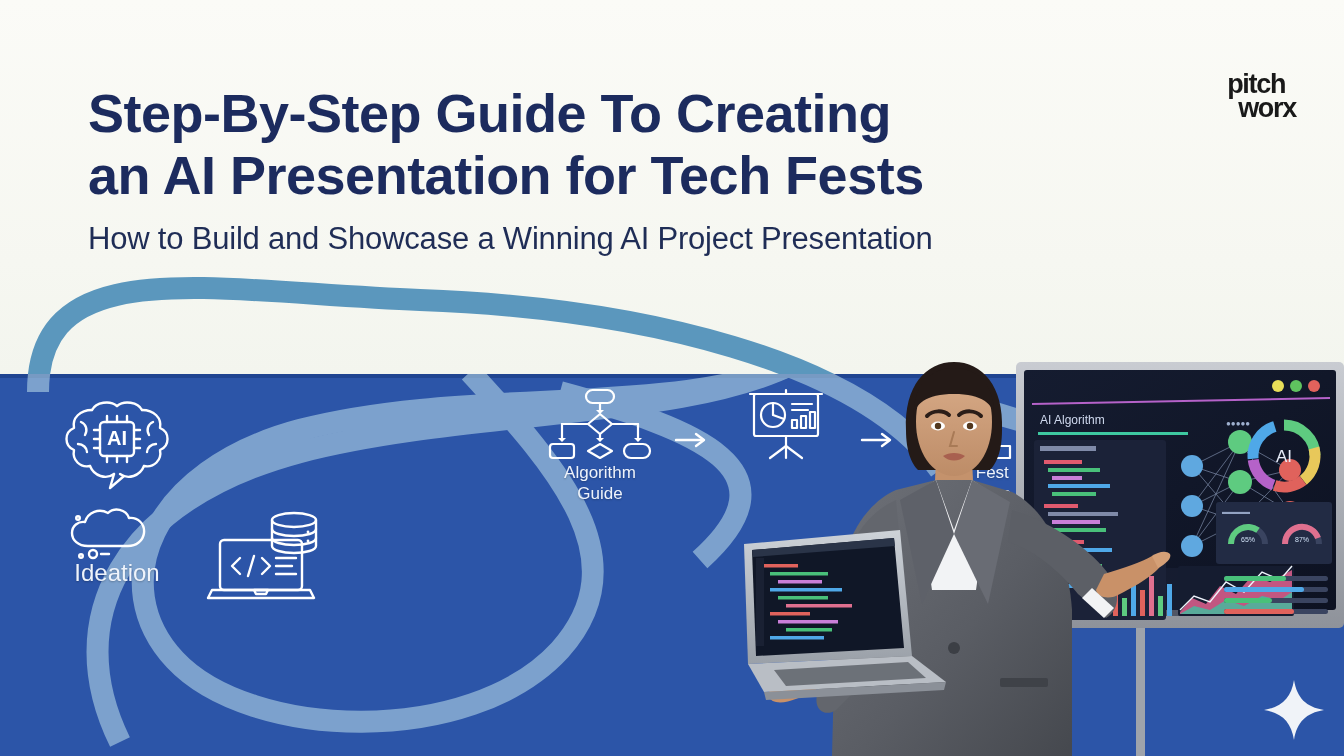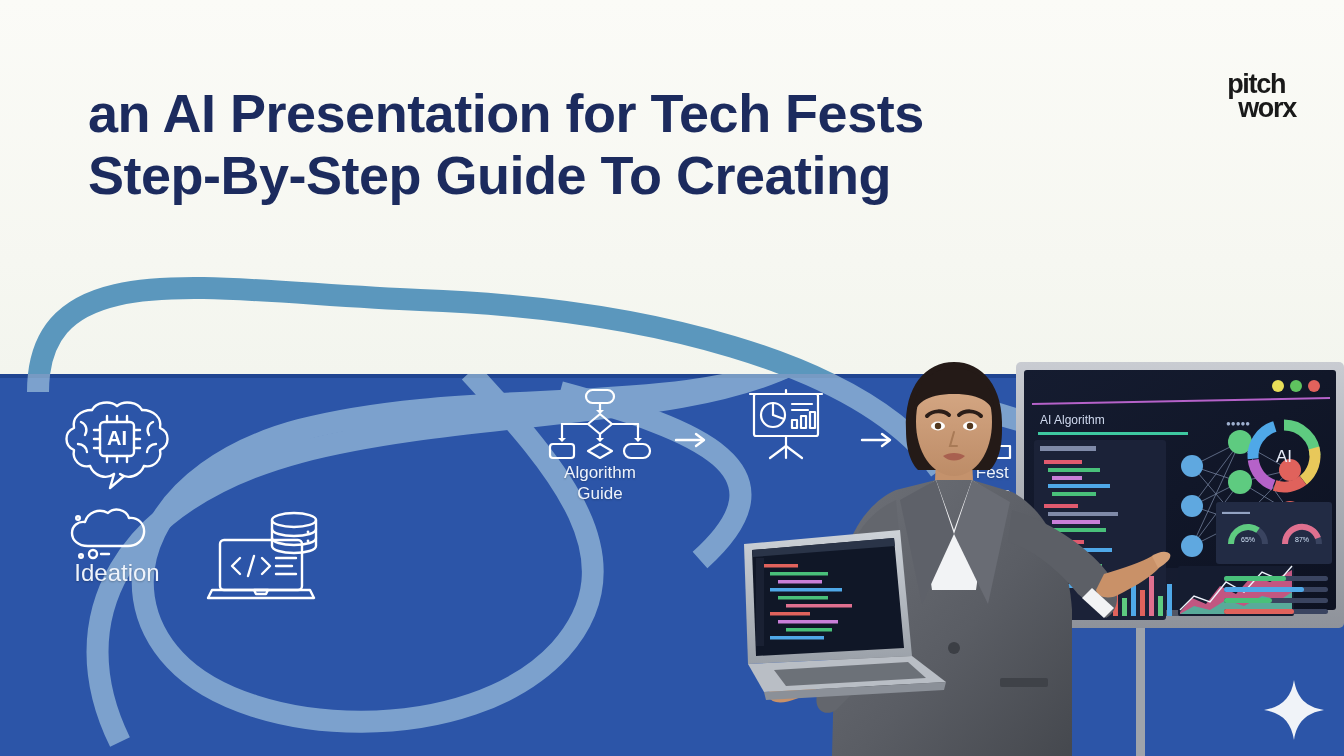--- a/index.html
+++ b/index.html
@@ -100,22 +100,23 @@
       <path d="M38,392 C38,250 210,292 420,300 C640,308 860,360 940,470" fill="none" stroke="#bfe0ec" stroke-width="22"></path>
       <path d="M120,742 C60,620 120,500 300,452 C470,408 690,420 800,360" fill="none" stroke="#bfe0ec" stroke-width="22"></path>
       <path d="M470,372 C560,470 640,560 560,650 C470,748 250,740 175,660
                C105,585 150,470 300,430 C470,386 690,418 800,360" fill="none" stroke="#bfe0ec" stroke-width="22"></path>
       <path d="M560,392 C700,430 800,470 700,560" fill="none" stroke="#bfe0ec" stroke-width="22"></path>
       <path d="M1344,470 C1190,470 1040,430 930,392" fill="none" stroke="#bfe0ec" stroke-width="22"></path>
     </g>
   </svg>
 
   <div class="title-block">
+    <div class="title-line">Step-By-Step Guide To Creating</div>
     <div class="title-line">an AI Presentation for Tech Fests</div>
-    <div class="title-line">Step-By-Step Guide To Creating</div>
+    <div class="subtitle">How to Build and Showcase a Winning AI Project Presentation</div>
   </div>
 
   <div class="logo">
     <div class="logo-l1">pitch</div>
     <div class="logo-l2">worx</div>
   </div>
 
   <div class="ideation-grp">
     <svg width="130" height="120" viewBox="0 0 130 120">
       <g fill="none" stroke="#ffffff" stroke-width="2.4" stroke-linecap="round" stroke-linejoin="round">

